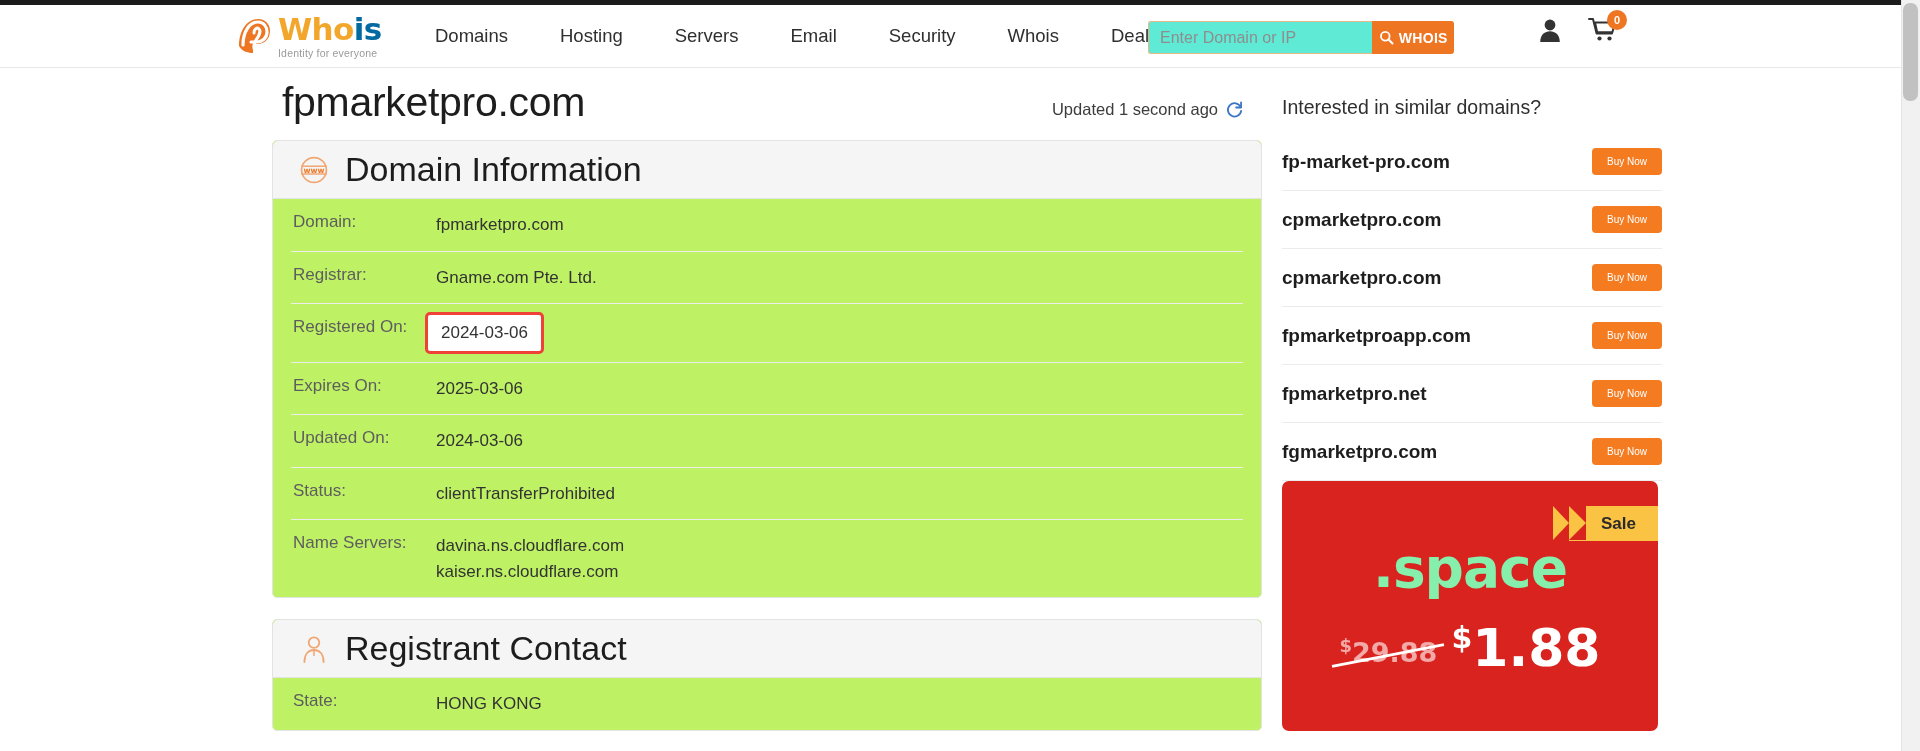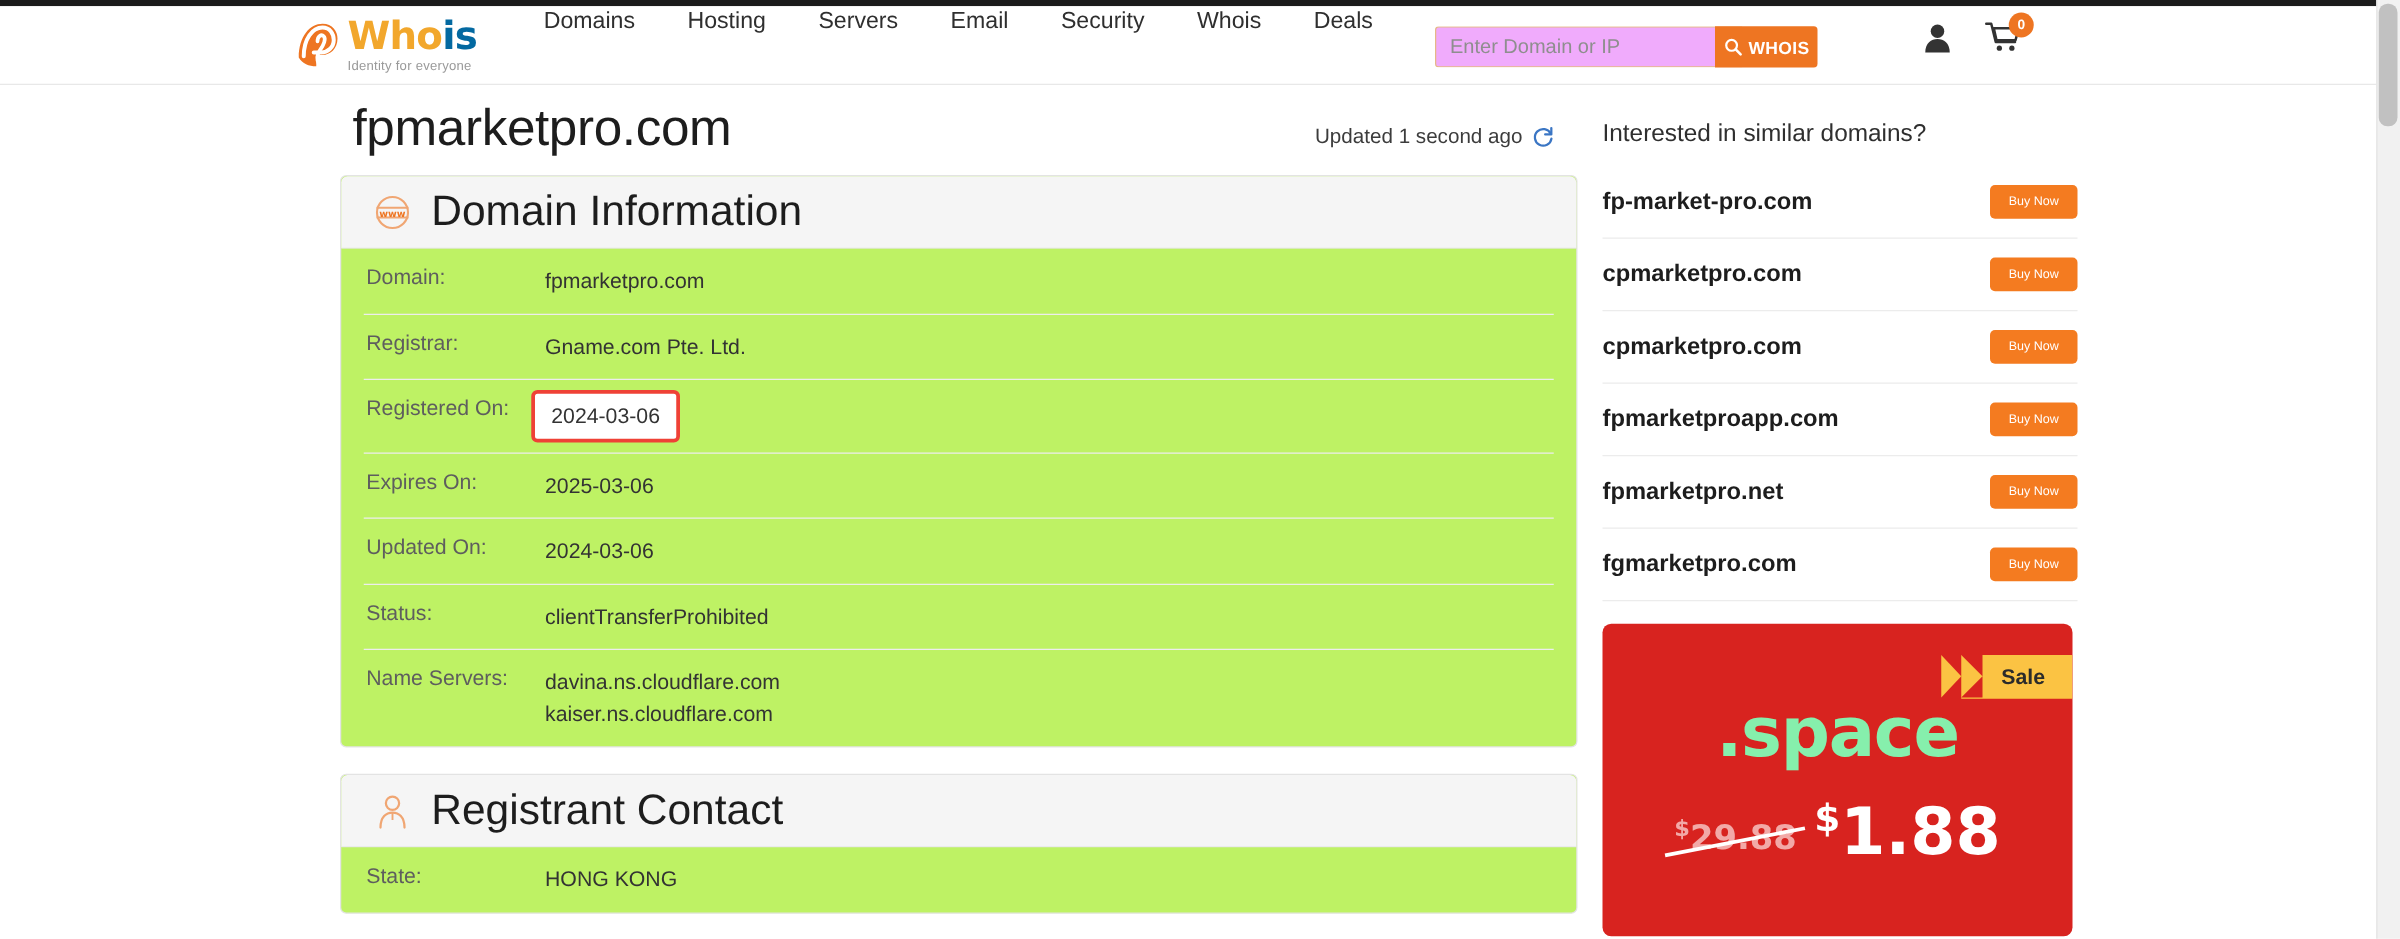--- a/index.html
+++ b/index.html
@@ -64,22 +64,22 @@
     letter-spacing: 0.2px;
     margin-top: 3px;
     font-family: "Liberation Sans", sans-serif;
   }
 
   .main-nav {
     position: absolute;
     left: 414px; top: 0;
     height: 62px;
     display: flex;
-    align-items: flex-start;
-    gap: 0;
+    align-items: center;
+    gap: 10px;
   }
   .nav-item {
     font-size: 18.5px;
     color: #2f2f2f;
     text-decoration: none;
     padding: 0 21px;
     white-space: nowrap;
     cursor: pointer;
   }
 
@@ -93,21 +93,21 @@
     width: 267px;
     height: 33px;
     border: 1px solid #e6b887;
     border-right: none;
     border-radius: 3px 0 0 3px;
     outline: none;
     padding: 0 11px;
     font-size: 16px;
     color: #4a4a4a;
     font-family: "Liberation Sans", sans-serif;
-    background: #f0abfc;
+    background: #5eead4;
   }
   .search-input::placeholder { color: #8e8e8e; }
   .search-btn {
     width: 89px;
     height: 33px;
     margin-left: -22px;
     background: #ee7522;
     border: none;
     border-radius: 0 3px 3px 0;
     color: #ffffff;
@@ -271,21 +271,20 @@
     border-radius: 4px;
     font-size: 10px;
     padding: 8px 15px;
     cursor: pointer;
     white-space: nowrap;
     font-family: "Liberation Sans", sans-serif;
   }
 
   .promo-card {
     position: relative;
-    margin-top: 18px;
     width: 376px;
     height: 250px;
     background: #d8231f;
     border-radius: 7px;
     overflow: hidden;
   }
   .promo-ribbon {
     position: absolute;
     right: 0; top: 25px;
     height: 35px;

